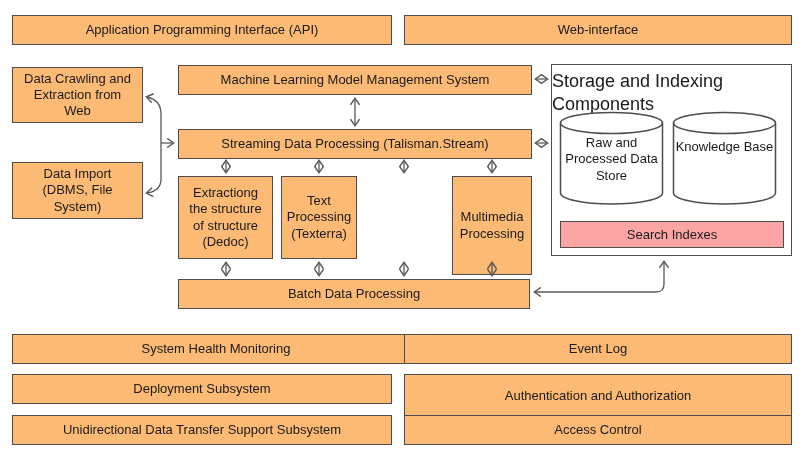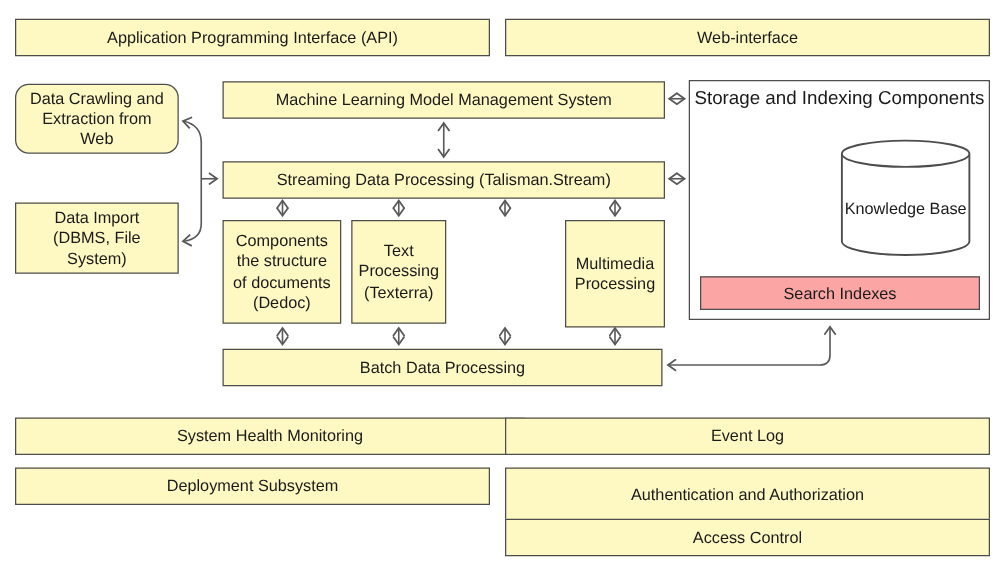--- a/index.html
+++ b/index.html
@@ -9,73 +9,72 @@
     height: 467px;
     background: #ffffff;
     font-family: "Liberation Sans", "DejaVu Sans", sans-serif;
     color: #1a1a1a;
     overflow: hidden;
   }
   .box {
     position: absolute;
     box-sizing: border-box;
     border: 1.5px solid #4d4d4d;
-    background: #fef9c3;
+    background: #fdba74;
     display: flex;
     align-items: center;
     justify-content: center;
     text-align: center;
     font-size: 13px;
     line-height: 1.25;
     padding: 14px 6px;
   }
   
   .api-box   { left: 12px;  top: 15px; width: 380px; height: 28px; }
   .web-box   { left: 404px; top: 15px; width: 388px; height: 28px; }
   
-  .crawl-box  { left: 12px; top: 67px;  width: 131px; height: 56px; border-radius: 11px; }
+  .crawl-box  { left: 12px; top: 67px;  width: 131px; height: 56px; }
   .import-box { left: 12px; top: 162px; width: 131px; height: 57px; text-align: center; }
   
   .ml-box     { left: 178px; top: 65px;  width: 354px; height: 30px; }
   .stream-box { left: 178px; top: 129px; width: 354px; height: 28px; }
   .batch-box  { left: 178px; top: 279px; width: 352px; height: 28px; }
   
   .proc-1 { left: 178px; top: 176px; width: 95px; height: 83px; }
   .proc-2 { left: 281px; top: 176px; width: 76px; height: 83px; }
   .proc-3 { left: 367px; top: 176px; width: 74px; height: 83px; }
-  .proc-4 { left: 452px; top: 176px; width: 80px; height: 86px; text-align: center; }
+  .proc-4 { left: 452px; top: 176px; width: 80px; height: 99px; text-align: center; }
   
   .storage-box {
     position: absolute;
     box-sizing: border-box;
     left: 551px; top: 64px; width: 241px; height: 192px;
     border: 1.5px solid #4d4d4d;
     background: #ffffff;
   }
   .storage-title {
     position: absolute;
     left: 0; top: 5px; width: 100%;
-    text-align: center;
-    font-size: 15px;
+    font-size: 18px;
     line-height: 1.25;
   }
   .cylinder {
     position: absolute;
   }
   .cylinder svg { position: absolute; left: 0; top: 0; }
   .cyl-label {
     position: absolute;
     left: 0; top: 24px; width: 100%;
     text-align: center;
     font-size: 13px;
     line-height: 1.25;
   }
   .cyl-1 { left: 7px;   top: 46px; width: 105px; height: 95px; }
   .cyl-2 { left: 120px; top: 46px; width: 105px; height: 95px; }
-  .cyl-2 .cyl-label { top: 48px; }
+  .cyl-2 .cyl-label { top: 28px; }
   .search-box {
     position: absolute;
     box-sizing: border-box;
     left: 8px; top: 156px; width: 224px; height: 27px;
     border: 1.5px solid #4d4d4d;
     background: #fca5a5;
     display: flex; align-items: center; justify-content: center;
     font-size: 13px;
   }
   
@@ -113,56 +112,66 @@
   </div>
 
   <div class="box ml-box">
     <span>Machine Learning Model Management System</span>
   </div>
   <div class="box stream-box">
     <span>Streaming Data Processing (Talisman.Stream)</span>
   </div>
 
   <div class="box proc-1">
-    <span>Components the structure of documents (Dedoc)</span>
+    <span>Extractiong the structure of structure (Dedoc)</span>
   </div>
   <div class="box proc-2">
     <span>Text Processing (Texterra)</span>
   </div>
   <div class="box proc-4">
     <span>Multimedia Processing</span>
   </div>
 
   <div class="box batch-box">
     <span>Batch Data Processing</span>
   </div>
 
   <div class="storage-box">
     <div class="storage-title">Storage and Indexing Components</div>
 
+    <div class="cylinder cyl-1">
+      <svg width="105" height="95" viewBox="0 0 105 95">
+        <path d="M1.5,12 L1.5,82 A51 11 0 0 0 103.5,82 L103.5,12" fill="#ffffff" stroke="#4d4d4d" stroke-width="1.5"></path>
+        <ellipse cx="52.5" cy="12" rx="51" ry="10.5" fill="#ffffff" stroke="#4d4d4d" stroke-width="1.5"></ellipse>
+      </svg>
+      <div class="cyl-label">Raw and Processed Data Store</div>
+    </div>
 
     <div class="cylinder cyl-2">
       <svg width="105" height="95" viewBox="0 0 105 95">
         <path d="M1.5,12 L1.5,82 A51 11 0 0 0 103.5,82 L103.5,12" fill="#ffffff" stroke="#4d4d4d" stroke-width="1.5"></path>
         <ellipse cx="52.5" cy="12" rx="51" ry="10.5" fill="#ffffff" stroke="#4d4d4d" stroke-width="1.5"></ellipse>
       </svg>
       <div class="cyl-label">Knowledge Base</div>
     </div>
 
     <div class="search-box">
       <span>Search Indexes</span>
     </div>
   </div>
 
   <div class="box bl-1">
     <span>System Health Monitoring</span>
   </div>
   <div class="box bl-2">
     <span>Deployment Subsystem</span>
   </div>
+  <div class="box bl-3">
+    <span>Unidirectional Data Transfer Support Subsystem</span>
+  </div>
   <div class="box br-1">
     <span>Event Log</span>
   </div>
   <div class="box br-2">
     <span>Authentication and Authorization</span>
   </div>
   <div class="box br-3">
     <span>Access Control</span>
   </div>
 

